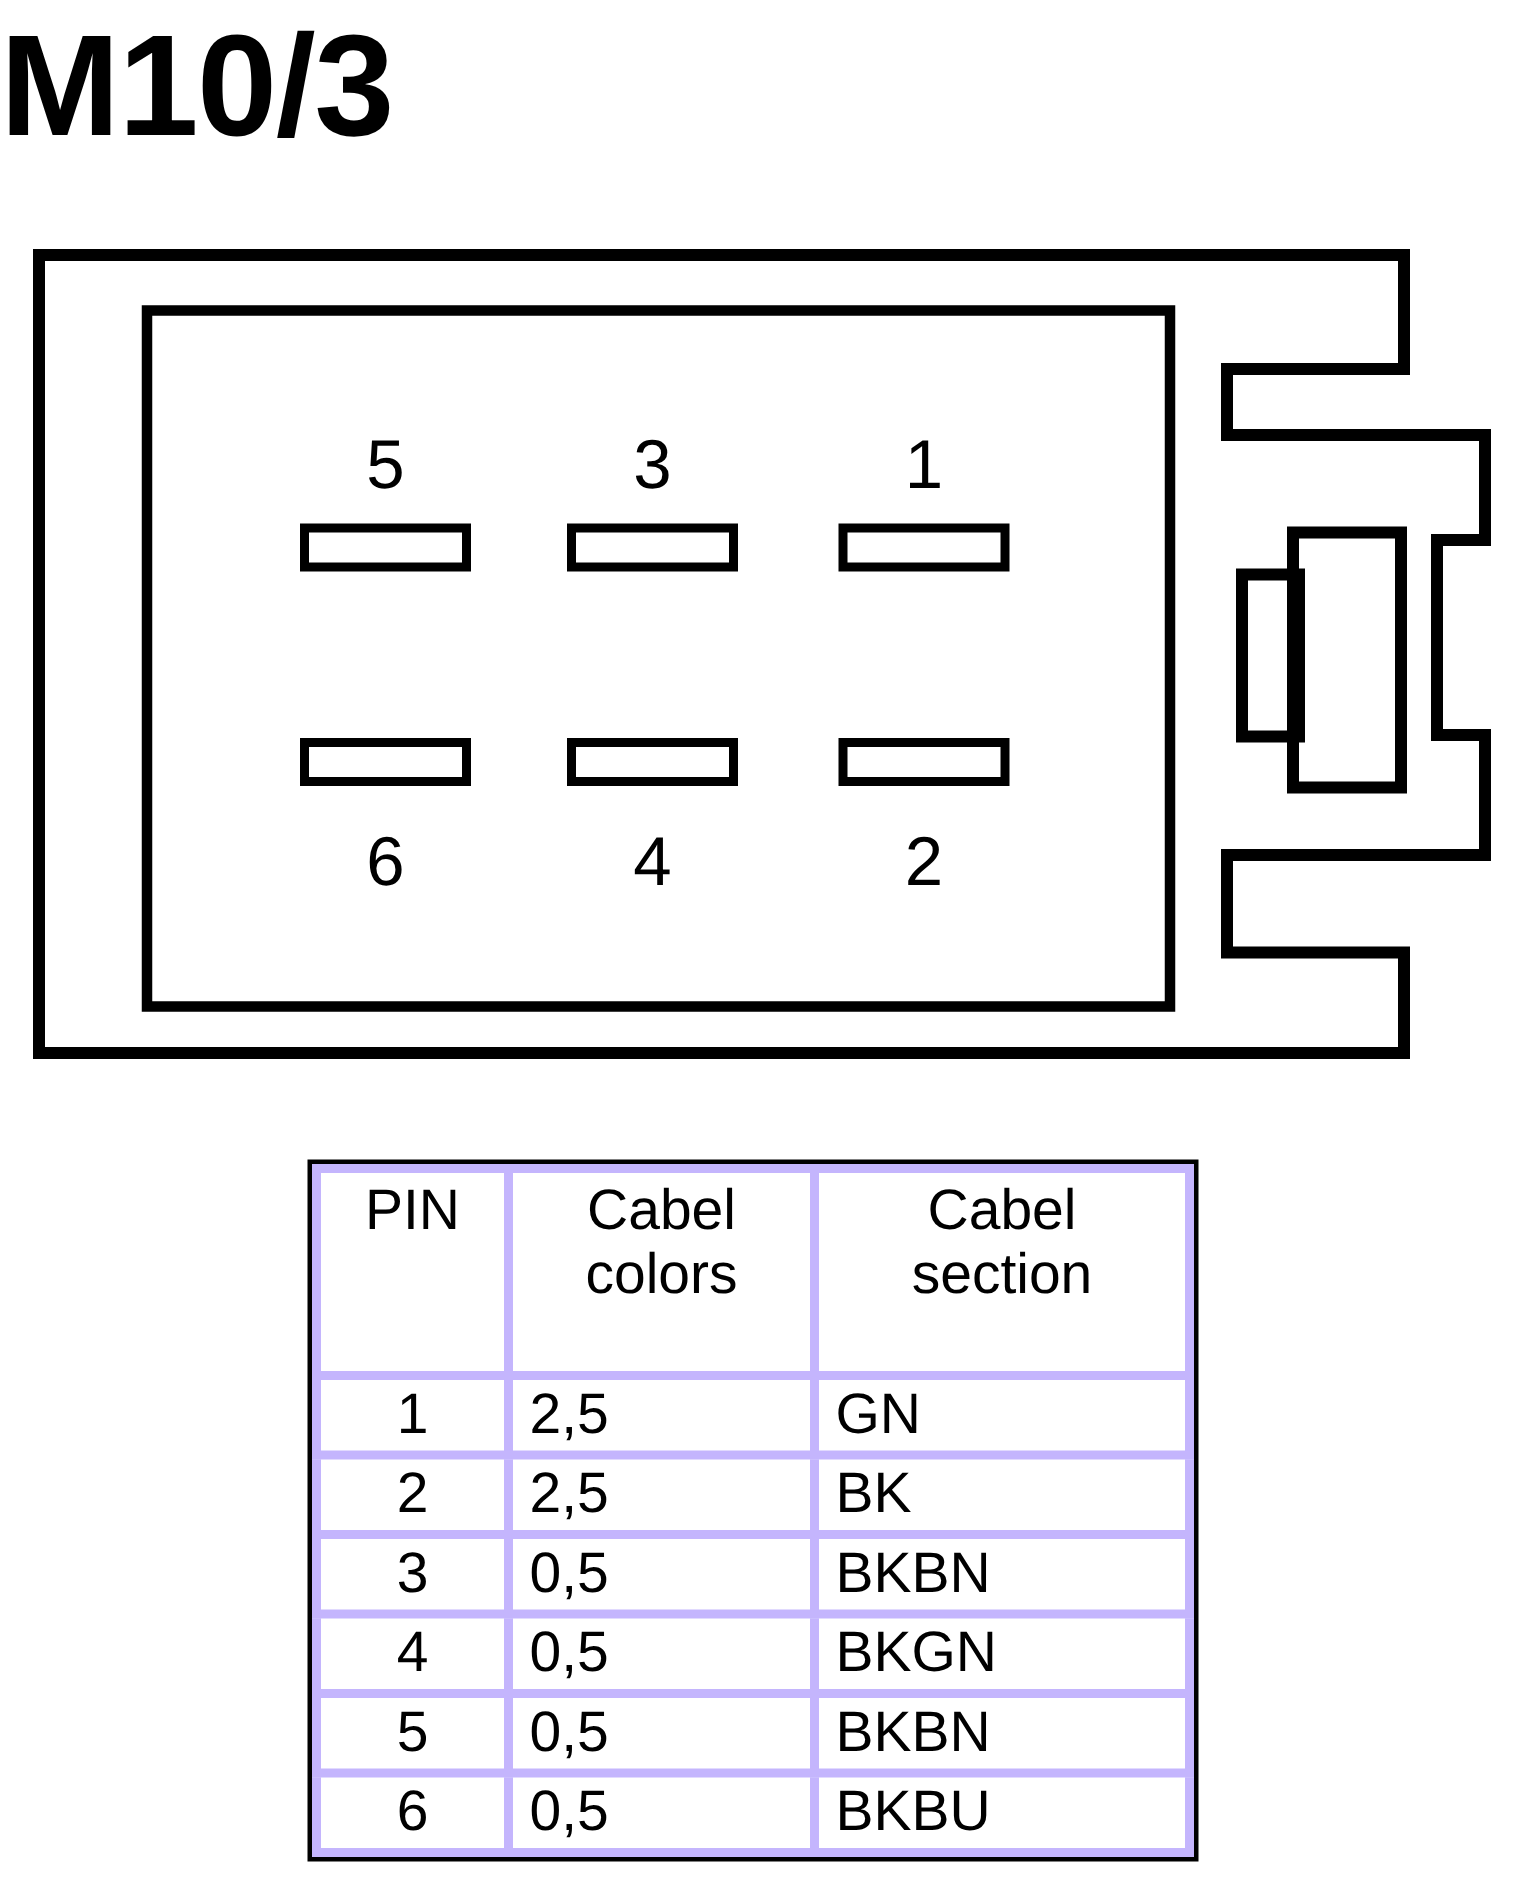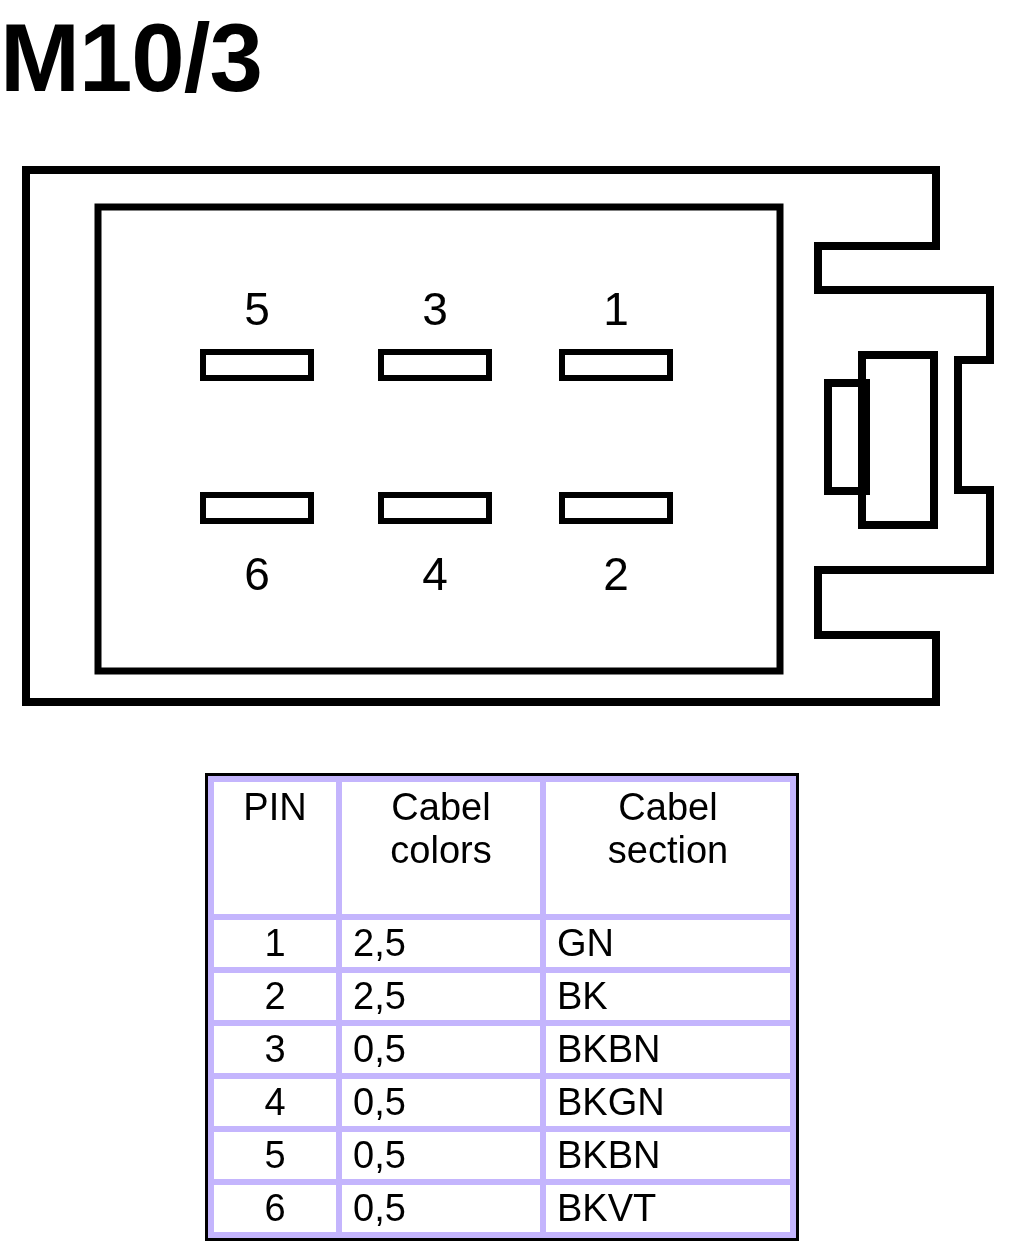--- a/index.html
+++ b/index.html
@@ -190,16 +190,16 @@
       <td class="cell-color">BKGN</td>
     </tr>
     <tr>
       <td class="cell-pin">5</td>
       <td class="cell-cross">0,5</td>
       <td class="cell-color">BKBN</td>
     </tr>
     <tr>
       <td class="cell-pin">6</td>
       <td class="cell-cross">0,5</td>
-      <td class="cell-color">BKVT</td>
+      <td class="cell-color">BKBU</td>
     </tr>
   </tbody>
 </table>
 
 </body></html>

